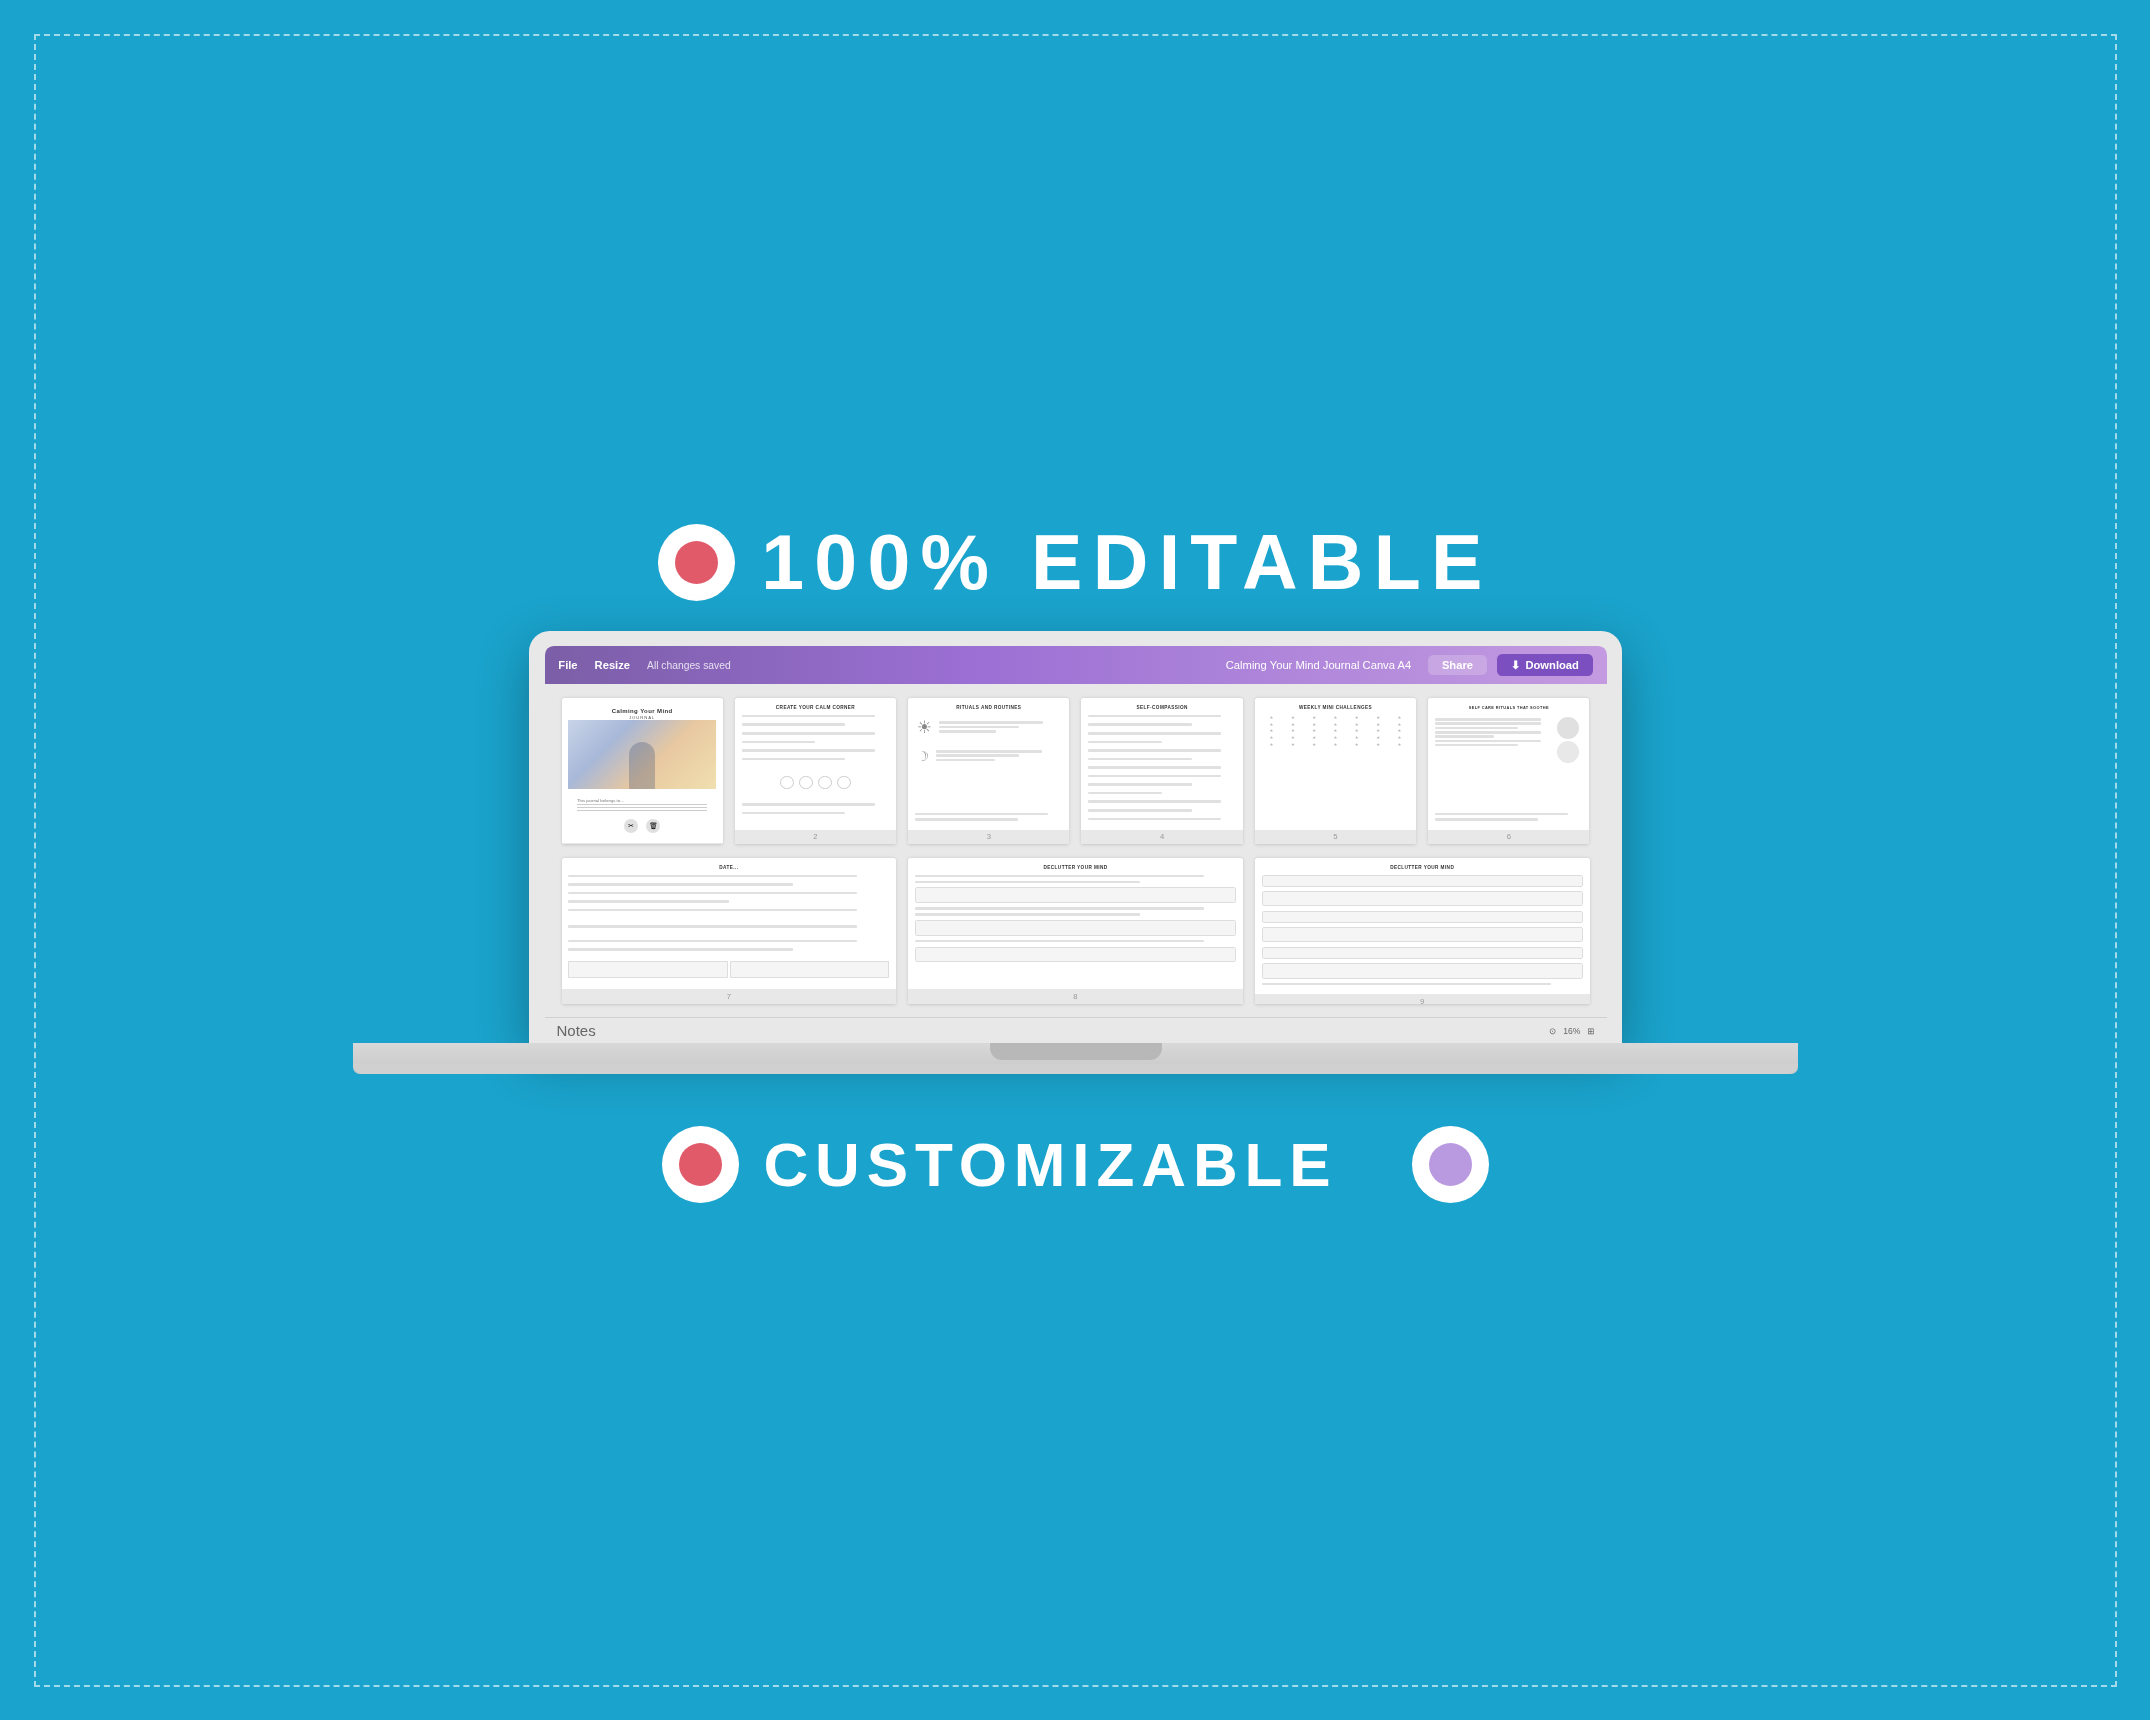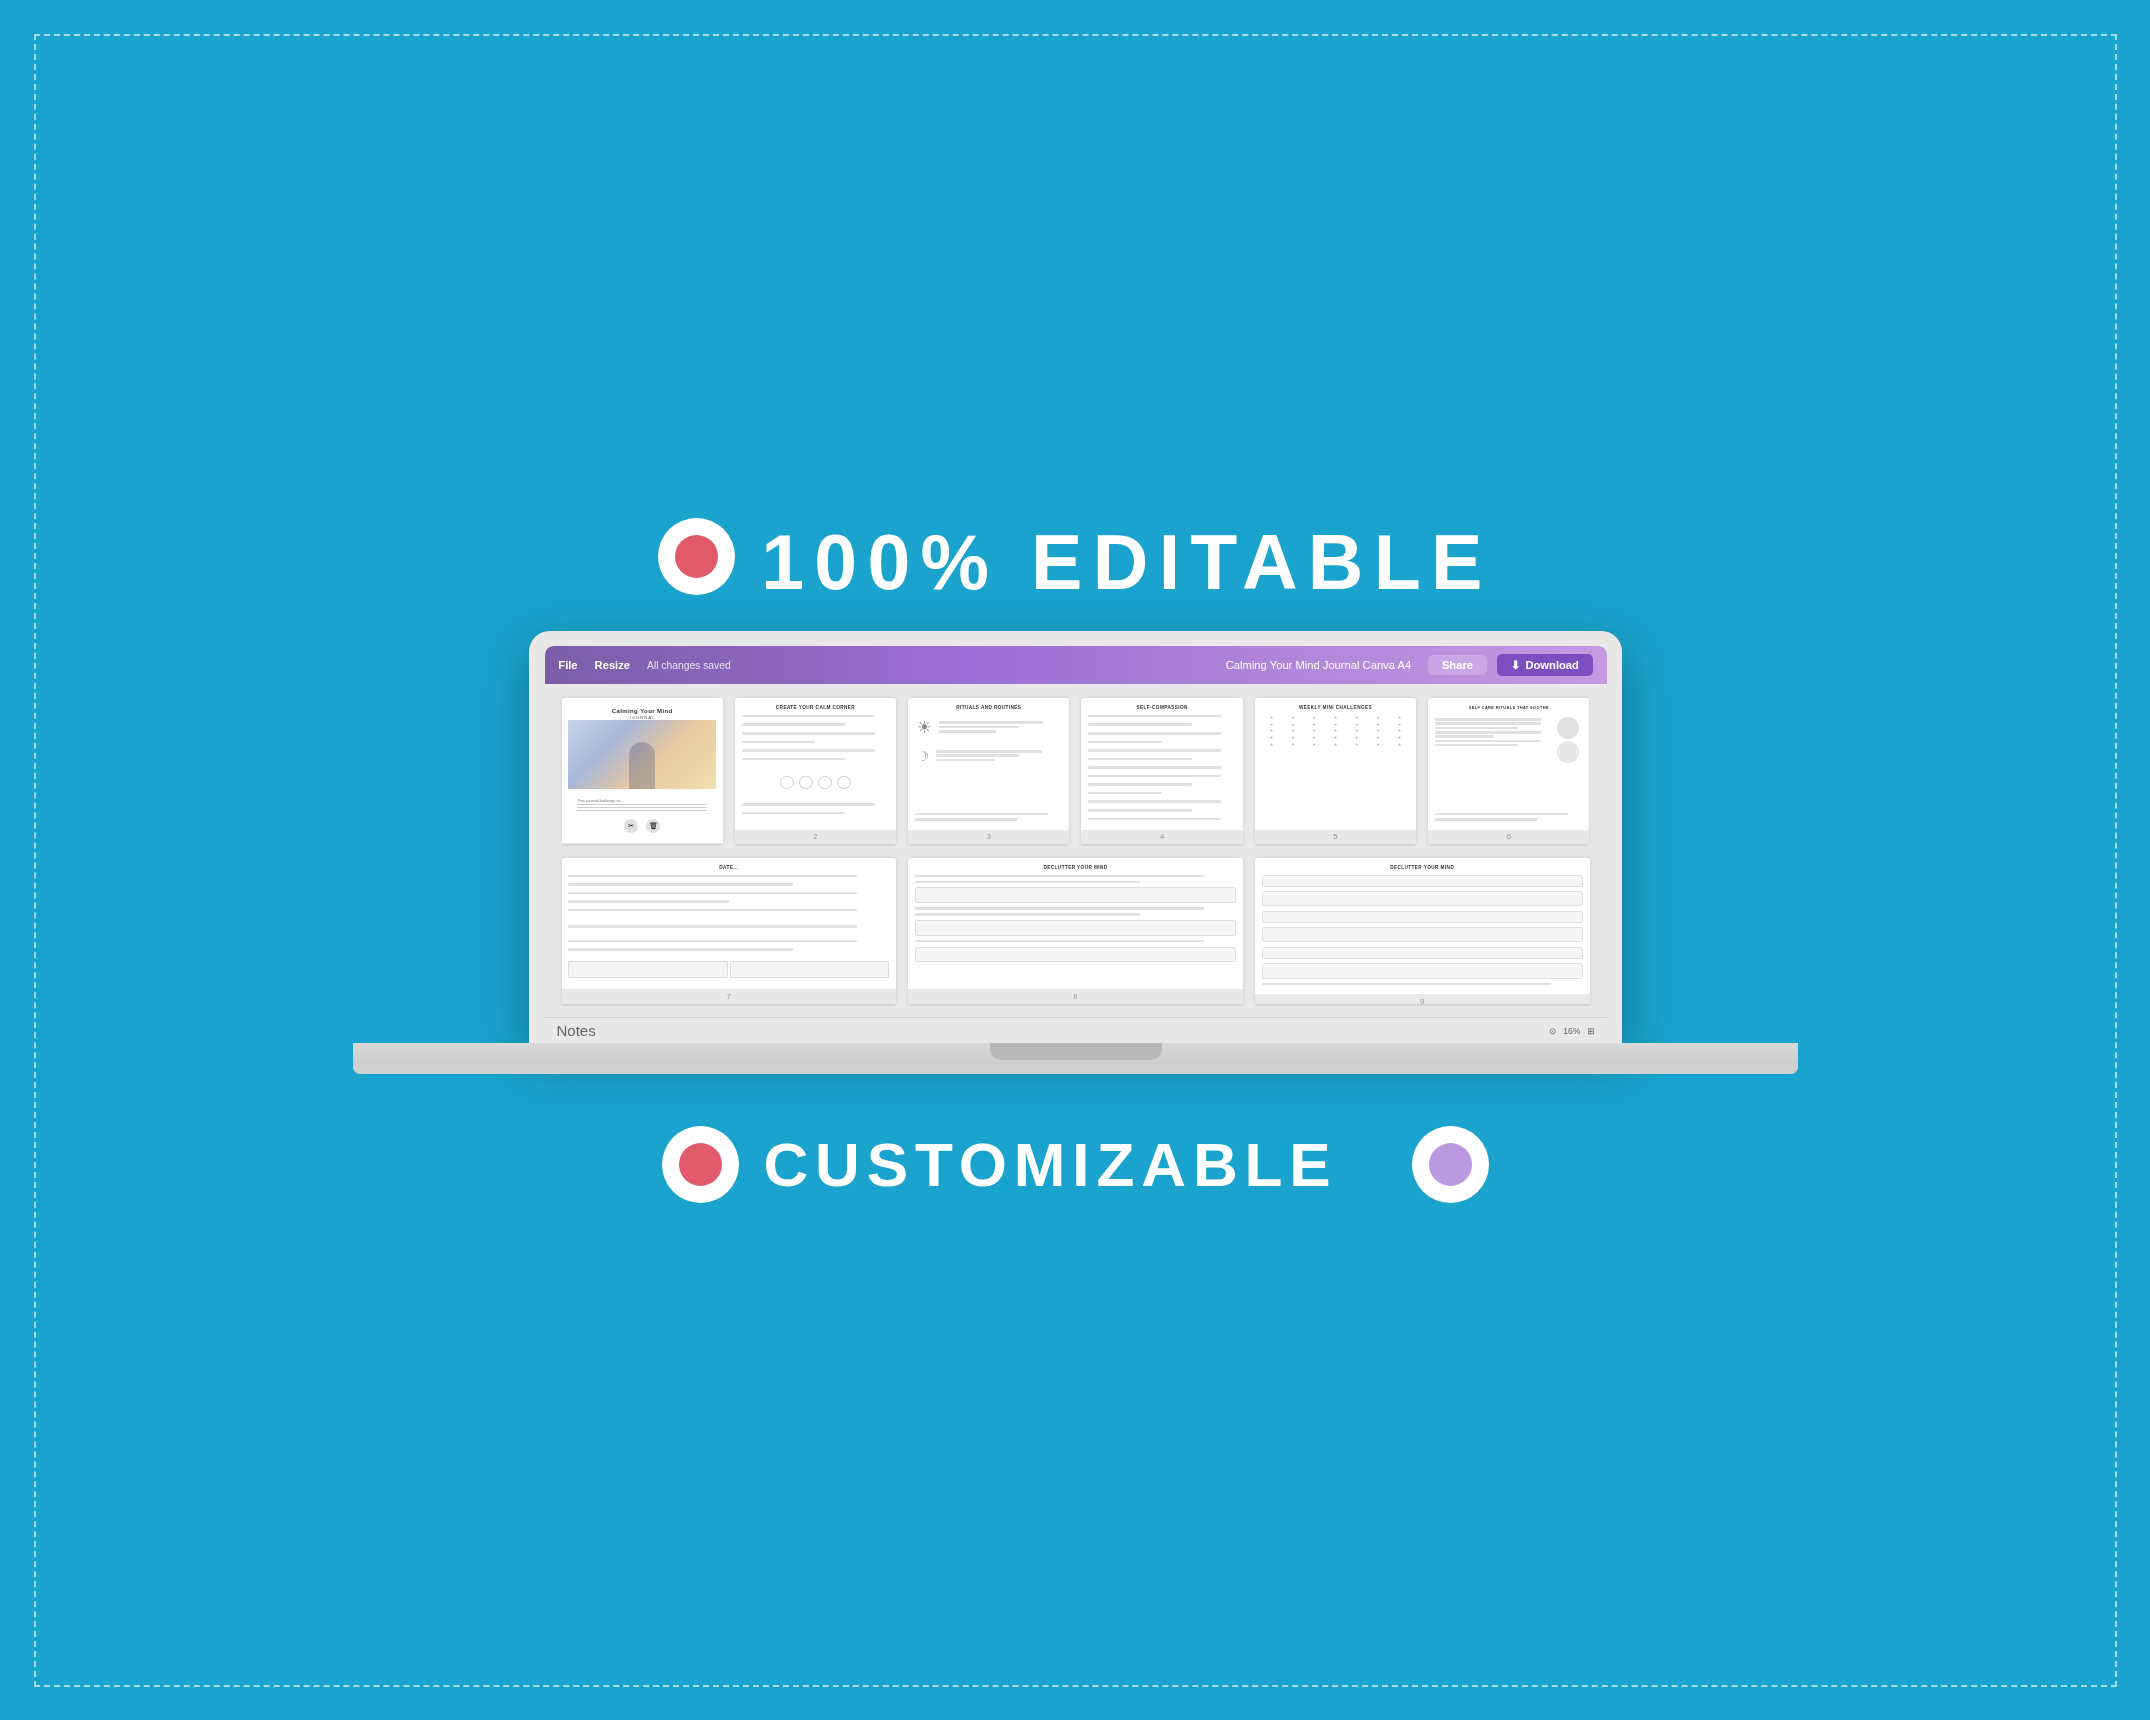--- a/index.html
+++ b/index.html
@@ -34,20 +34,21 @@
       display: flex;
       flex-direction: column;
       align-items: center;
       width: 100%;
       gap: 0;
     }
 
     
     .top-badge {
       display: flex;
+      align-items: center;
       gap: 26px;
       margin-bottom: 24px;
     }
 
     .badge-circle {
       width: 77px;
       height: 77px;
       border-radius: 50%;
       background: white;
       display: flex;

